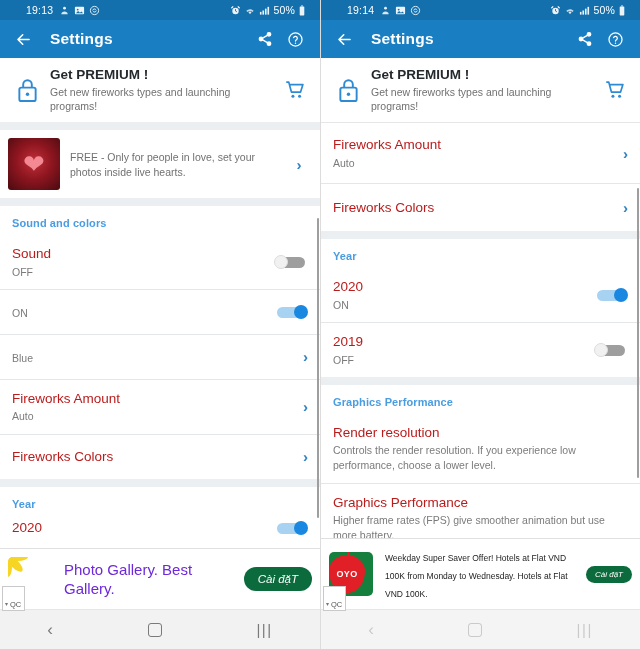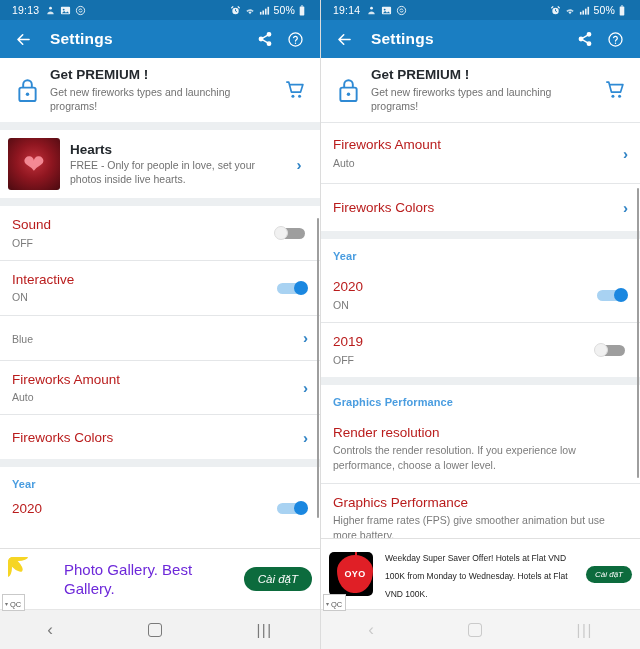--- a/index.html
+++ b/index.html
@@ -21,21 +21,21 @@
 
   
   .statusbar {
     height: 20px; flex: 0 0 20px;
     background: #1470ad;
     color: #ffffff;
     display: flex; align-items: center;
     padding: 0 6px;
     font-size: 10px;
   }
-  .sb-time { font-size: 10.5px; letter-spacing: .2px; margin-left: 6px; }
+  .sb-time { font-size: 10.5px; letter-spacing: .2px; margin-left: 20px; }
   .sb-left-icons { display: flex; align-items: center; gap: 4px; margin-left: 6px; }
   .sb-spacer { flex: 1; }
   .sb-right { display: flex; align-items: center; gap: 3px; margin-right: 8px; }
   .sb-ico { opacity: .92; display: block; }
   .sb-batt { font-size: 10.5px; letter-spacing: .2px; }
 
   
   .appbar {
     height: 38px; flex: 0 0 38px;
     background: #1a7ec2;
@@ -132,34 +132,34 @@
   .ad .adtitle-sm { font-size: 8.5px; color: #1d1d1d; line-height: 1.4; }
   .ad .adbtn {
     flex: 0 0 auto; background: #0c6b3d; color: #fff;
     border-radius: 14px; padding: 6px 14px;
     font-size: 11.5px; white-space: nowrap; cursor: pointer; font-style: italic;
   }
   .ad .adbtn.small { font-size: 8px; padding: 4px 9px; border-radius: 10px; }
   .qc {
     position: absolute; left: 2px; bottom: -2px;
     border: 1px solid #c9c9c9; background: #fff;
-    font-size: 7.5px; color: #555; padding: 4px 3px 0 2px;
+    font-size: 7.5px; color: #555; padding: 12px 3px 0 2px;
     display: flex; align-items: center; gap: 2px; line-height: 11px;
   }
   .qc .caret { font-size: 6px; color: #777; }
 
   
   .pinwheel { width: 100%; height: 100%; background: linear-gradient(135deg,#1c9ad6 0%,#1c9ad6 45%,#1aa84f 100%); position: relative; }
   .pinwheel .blade {
     position: absolute; left: 50%; top: 50%; width: 8px; height: 20px;
     background: #f6d524; border-radius: 50% 50% 50% 50%;
     transform-origin: 50% 0%;
   }
   
-  .oyo { width: 100%; height: 100%; background: #000000; display: flex; align-items: center; justify-content: flex-end; }
+  .oyo { width: 100%; height: 100%; background: #15803d; display: flex; align-items: center; justify-content: flex-start; }
   .oyo .badge {
     width: 36px; height: 38px; background: #e01f26;
     border-radius: 50% 50% 46% 46% / 42% 42% 58% 58%;
     display: flex; align-items: center; justify-content: center;
     color: #fff; font-size: 9px; font-weight: bold; letter-spacing: .3px;
     position: relative;
   }
   .oyo .badge .rays { position: absolute; top: -4px; left: 50%; width: 1.5px; height: 6px; background: #e01f26; }
 
   
@@ -273,48 +273,47 @@
         </span>
       </div>
 
       <div class="gap"></div>
 
       <div class="hearts">
         <span class="thumb">
           <span class="hglyph">❤</span>
         </span>
         <span class="htext">
-          <span class="htitle" style="display:block">Hearts</span>
           <span class="hsub" style="display:block">FREE - Only for people in love, set your photos inside live hearts.</span>
         </span>
         <span class="chev">
           <span class="chevron">›</span>
         </span>
       </div>
 
       <div class="gap"></div>
 
+      <div class="sect">Sound and colors</div>
 
       <div class="row">
         <span class="rtext">
           <span class="rtitle" style="display:block">Sound</span>
           <span class="rsub" style="display:block">OFF</span>
         </span>
         <span class="rright">
           <span class="toggle off">
               <span class="track"></span>
               <span class="knob"></span>
             </span>
         </span>
       </div>
       <div class="hr"></div>
 
       <div class="row">
         <span class="rtext">
-          <span class="rtitle" style="display:block">Interactive</span>
           <span class="rsub" style="display:block">ON</span>
         </span>
         <span class="rright">
           <span class="toggle on">
               <span class="track"></span>
               <span class="knob"></span>
             </span>
         </span>
       </div>
       <div class="hr"></div>

